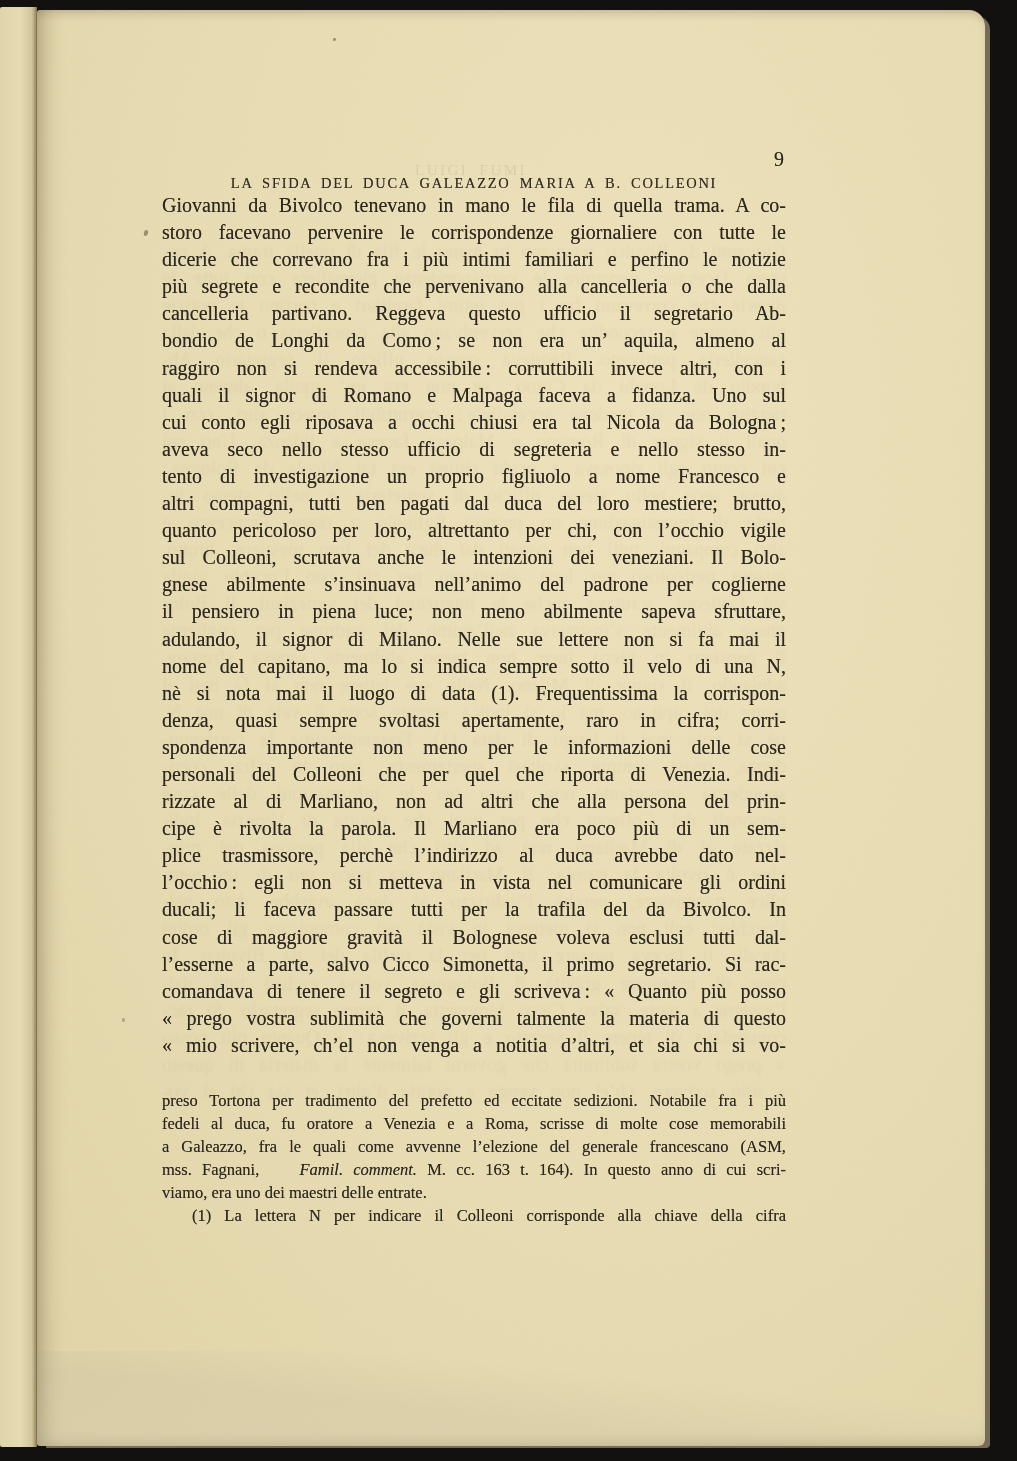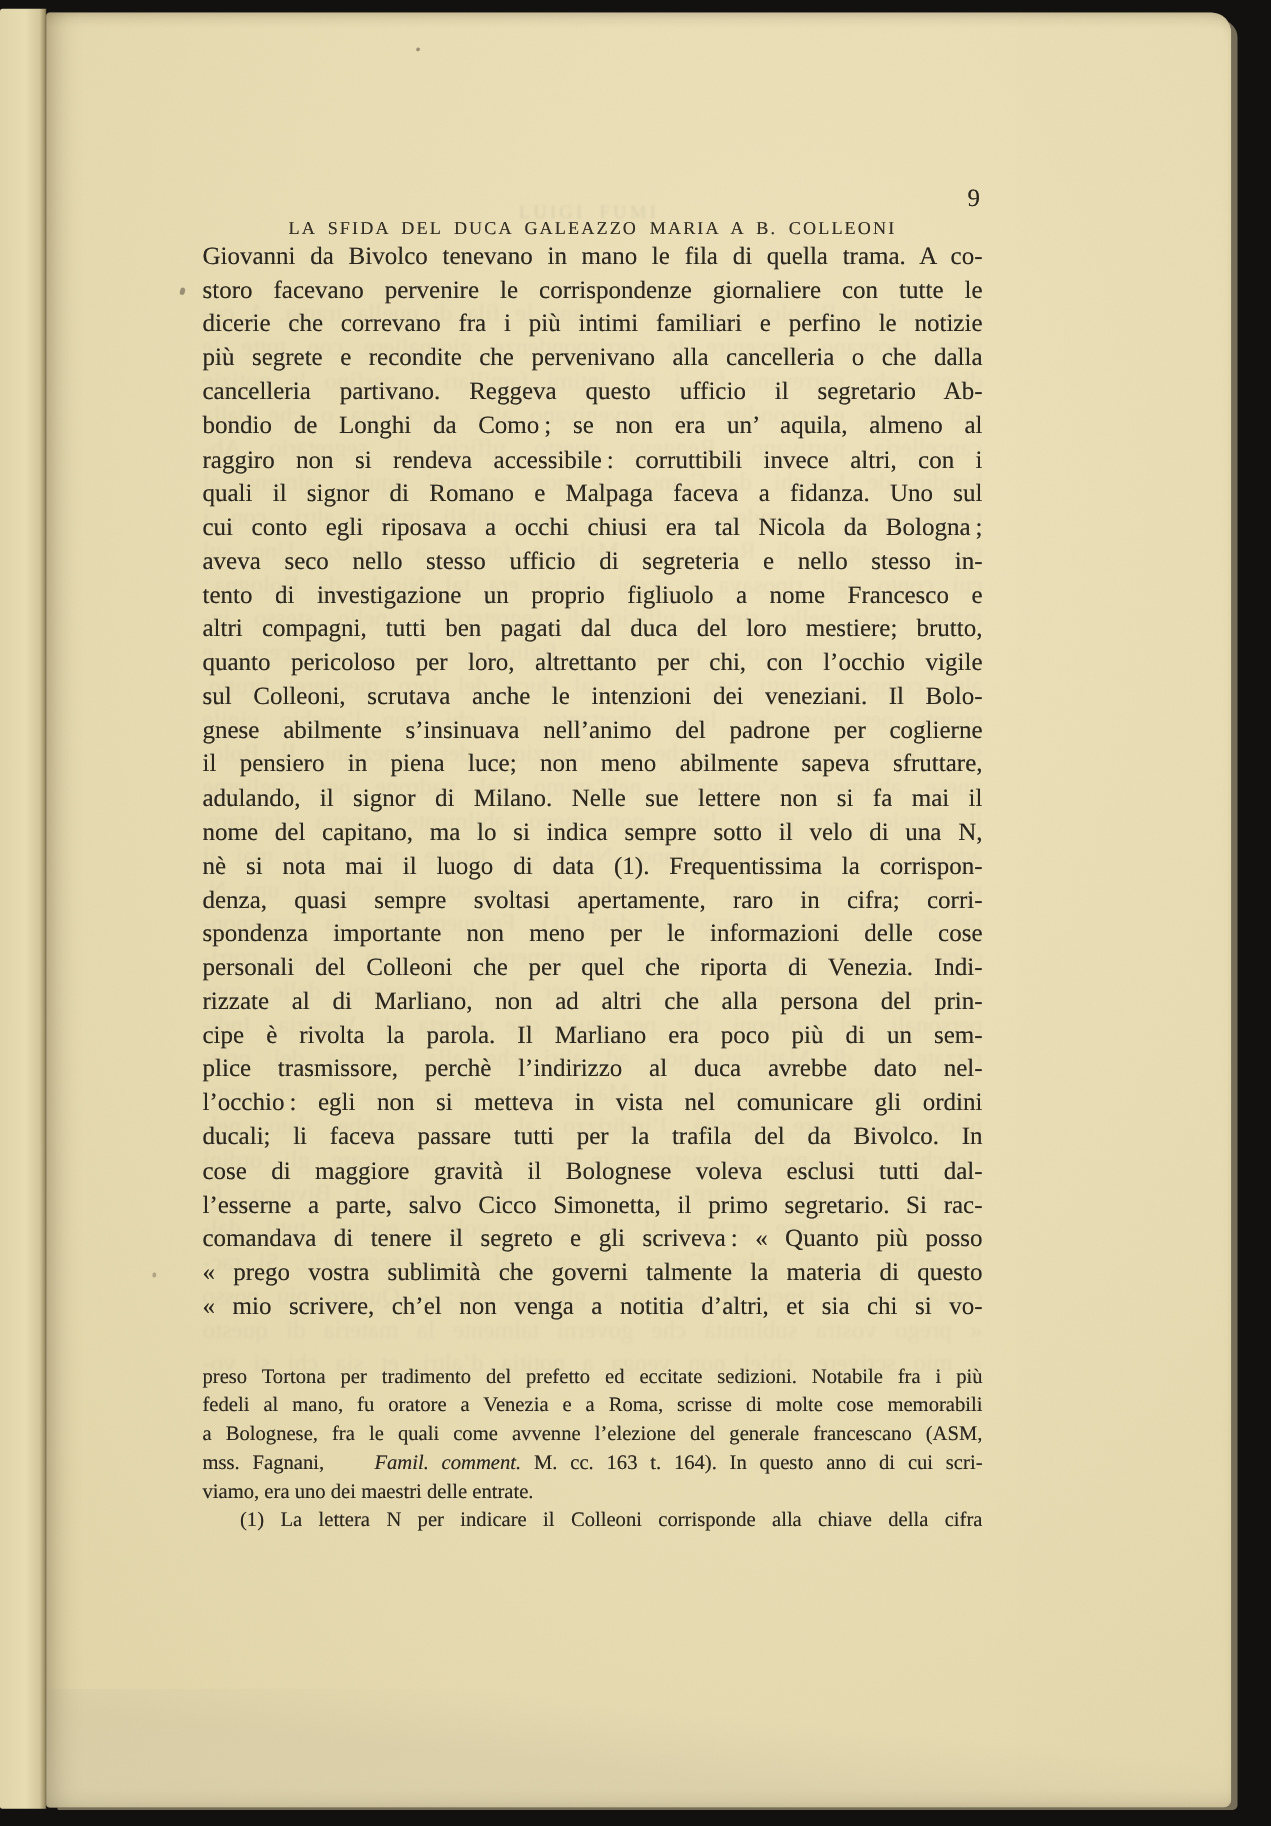--- a/index.html
+++ b/index.html
@@ -163,22 +163,22 @@
         <div class="line"><span>cose di maggiore gravità il Bolognese voleva esclusi tutti dal-</span></div>
         <div class="line"><span>l’esserne a parte, salvo Cicco Simonetta, il primo segretario. Si rac-</span></div>
         <div class="line"><span>comandava di tenere il segreto e gli scriveva : « Quanto più posso</span></div>
         <div class="line"><span>« prego vostra sublimità che governi talmente la materia di questo</span></div>
         <div class="line"><span>« mio scrivere, ch’el non venga a notitia d’altri, et sia chi si vo-</span></div>
       </div>
 
     <div class="footnotes">
       <div class="fn fn-cont">
           <div class="line"><span>preso Tortona per tradimento del prefetto ed eccitate sedizioni. Notabile fra i più</span></div>
-          <div class="line"><span>fedeli al mano, fu oratore a Venezia e a Roma, scrisse di molte cose memorabili</span></div>
-          <div class="line"><span>a Bolognese, fra le quali come avvenne l’elezione del generale francescano (ASM,</span></div>
+          <div class="line"><span>fedeli al duca, fu oratore a Venezia e a Roma, scrisse di molte cose memorabili</span></div>
+          <div class="line"><span>a Galeazzo, fra le quali come avvenne l’elezione del generale francescano (ASM,</span></div>
           <div class="line"><span>mss. Fagnani, </span><span class="it">Famil. comment.</span><span> M. cc. 163 t. 164). In questo anno di cui scri-</span></div>
           <div class="line"><span>viamo, era uno dei maestri delle entrate.</span></div>
         </div>
       <div class="fn fn-note">
           <div class="line"><span>(1) La lettera N per indicare il Colleoni corrisponde alla chiave della cifra</span></div>
         </div>
     </div>
 
   </div>
 

